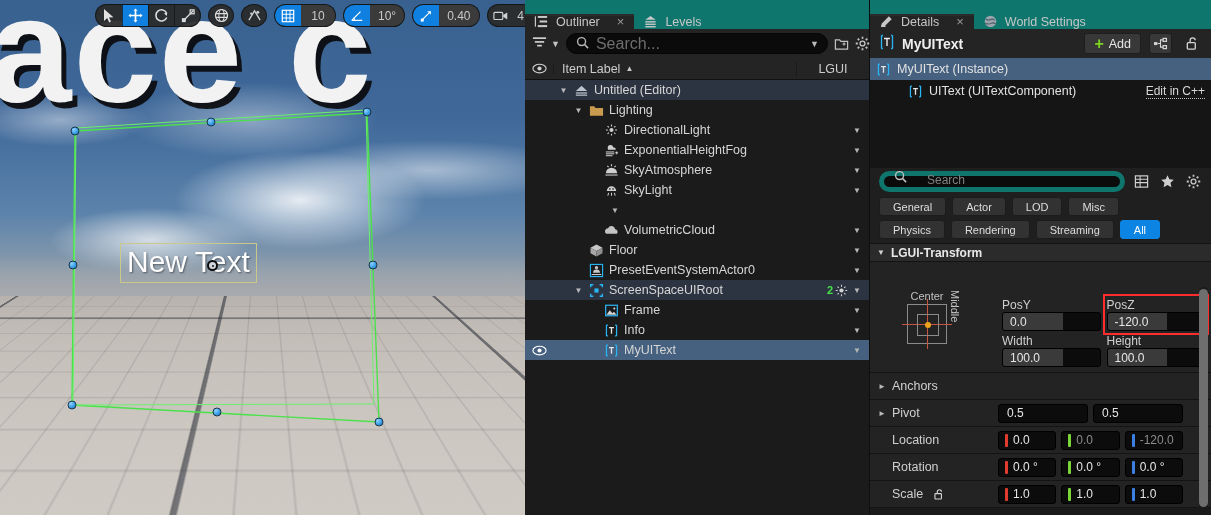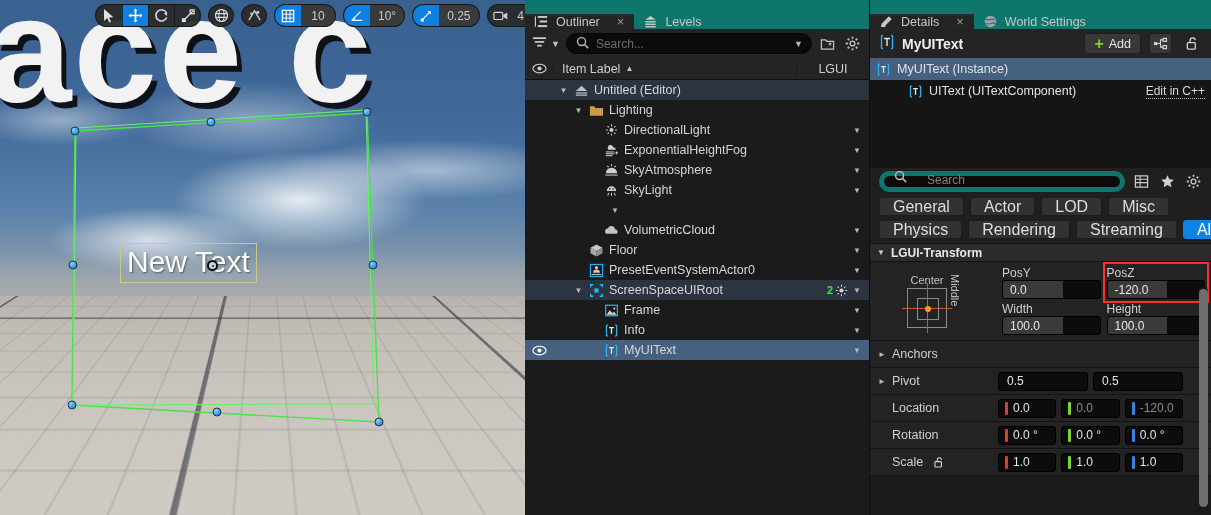--- a/index.html
+++ b/index.html
@@ -94,21 +94,21 @@
     background: #242424;
   }
   .filter-btn { display:flex; align-items:center; gap:2px; color:#c3c3c3; }
   .searchbox {
     flex: 1; height: 21px; background: #0b0b0b; border-radius: 11px;
     display:flex; align-items:center; padding: 0 8px 0 9px; gap: 7px;
     border: 1px solid #050505;
   }
   .searchbox input {
     flex:1; background:transparent; border:none; outline:none;
-    color:#d0d0d0; font-size:12px; font-family:"Liberation Sans", sans-serif;
+    color:#d0d0d0; font-size:16px; font-family:"Liberation Sans", sans-serif;
   }
   .searchbox input::placeholder { color:#6e6e6e; }
   .iconbtn { width:19px; height:19px; display:flex; align-items:center; justify-content:center; color:#c2c2c2; }
 
   .col-head {
     height: 22px; background: #242424; display:flex; align-items:center;
     font-size:12.5px; color:#cdcdcd; border-bottom:1px solid #111;
   }
   .col-head .eye-col { width:29px; display:flex; align-items:center; justify-content:center; border-right:1px solid #1a1a1a;}
   .col-head .label-col { flex:1; padding-left:8px; display:flex; align-items:center; gap:5px; }
@@ -169,21 +169,21 @@
   }
   .details-search input {
     flex:1; background:transparent; border:none; outline:none; color:#d0d0d0; font-size:12px;
     font-family:"Liberation Sans", sans-serif;
   }
   .details-search input::placeholder { color:#808080; }
 
   .catrow { display:flex; gap:6px; padding: 2px 9px; background:#1f1f1f; }
   .catbtn {
     height:19px; padding:0 13px; border-radius:3px; background:#323232;
-    border:1px solid #1c1c1c; font-size:16px; color:#dedede;
+    border:1px solid #1c1c1c; font-size:11px; color:#dedede;
     display:flex; align-items:center; justify-content:center;text-align:center;
   }
   .catbtn.on { background:#0c84e4; border-color:#0c84e4; color:#fff; }
 
   .section-head {
     height:19px; background:#2b2b2b; display:flex; align-items:center; gap:6px;
     padding-left:7px; font-size:12px; color:#e8e8e8; font-weight:bold;
     border-top:1px solid #131313; border-bottom:1px solid #131313;
   }
   .tri { font-size:8px; color:#cfcfcf; }
@@ -193,21 +193,21 @@
   .anchor-widget { display:flex; align-items:flex-start; gap:2px; }
   .anchor-graph { position:relative; width:40px; height:40px; border:1px solid #8b8b8b; }
   .anchor-graph .hline { position:absolute; left:-6px; right:-6px; top:19px; height:1px; background:#c6563f; }
   .anchor-graph .vline { position:absolute; top:-6px; bottom:-6px; left:19px; width:1px; background:#c6563f; }
   .anchor-graph .inner { position:absolute; left:9px; top:9px; width:22px; height:22px; border:1px solid #8b8b8b;}
   .anchor-graph .dot { position:absolute; left:16.5px; top:16.5px; width:6px; height:6px; border-radius:50%; background:#eda31c;}
   .anchor-lab { font-size:11px; color:#c2c2c2; text-align:center; margin-bottom:2px;}
   .anchor-vert { font-size:11px; color:#c2c2c2; writing-mode: vertical-rl; }
 
   .fields-cell { flex:1; padding: 4px 6px 5px 4px; }
-  .fgrid { display:grid; grid-template-columns: 1fr 1fr; gap: 3px 6px; }
+  .fgrid { display:grid; grid-template-columns: 1fr 1fr; gap: 3px 6px; margin-top: 32px; }
   .flabel { font-size:12px; color:#cfcfcf; }
   .fbox {
     height:19px; background:#0c0c0c; border:1px solid #000; border-radius:3px;
     display:flex; align-items:center; overflow:hidden;
   }
   .fbox .fval {
     width:62%; height:100%; background:#3a3a3a; display:flex; align-items:center;
     padding-left:7px; font-size:12px; color:#e6e6e6;
   }
   .hl-wrap { position:relative; }
@@ -360,21 +360,21 @@
       </div>
 
       <div class="tgroup">
         <div class="tbtn on">
           <svg width="14" height="14" viewBox="0 0 16 16">
               <path d="M3 13 L13 3" stroke="#fff" stroke-width="1.5"></path>
               <path d="M9.5 2.6 H13.6 V6.7 Z" fill="#fff"></path>
               <rect x="2" y="11" width="3.4" height="3.4" fill="#fff"></rect>
             </svg>
         </div>
-        <div class="tnum">0.25</div>
+        <div class="tnum">0.40</div>
       </div>
 
       <div class="tgroup">
         <div class="tbtn">
           <svg width="16" height="13" viewBox="0 0 18 13">
               <rect x="1" y="3" width="10" height="8" rx="1.2" fill="none" stroke="#d2d2d2" stroke-width="1.3"></rect>
               <path d="M11.5 6 L16 3 V11 L11.5 8 Z" fill="#d2d2d2"></path>
             </svg>
         </div>
         <div class="tnum" style="background:transparent;min-width:22px;padding:0 9px 0 1px;">4</div>

